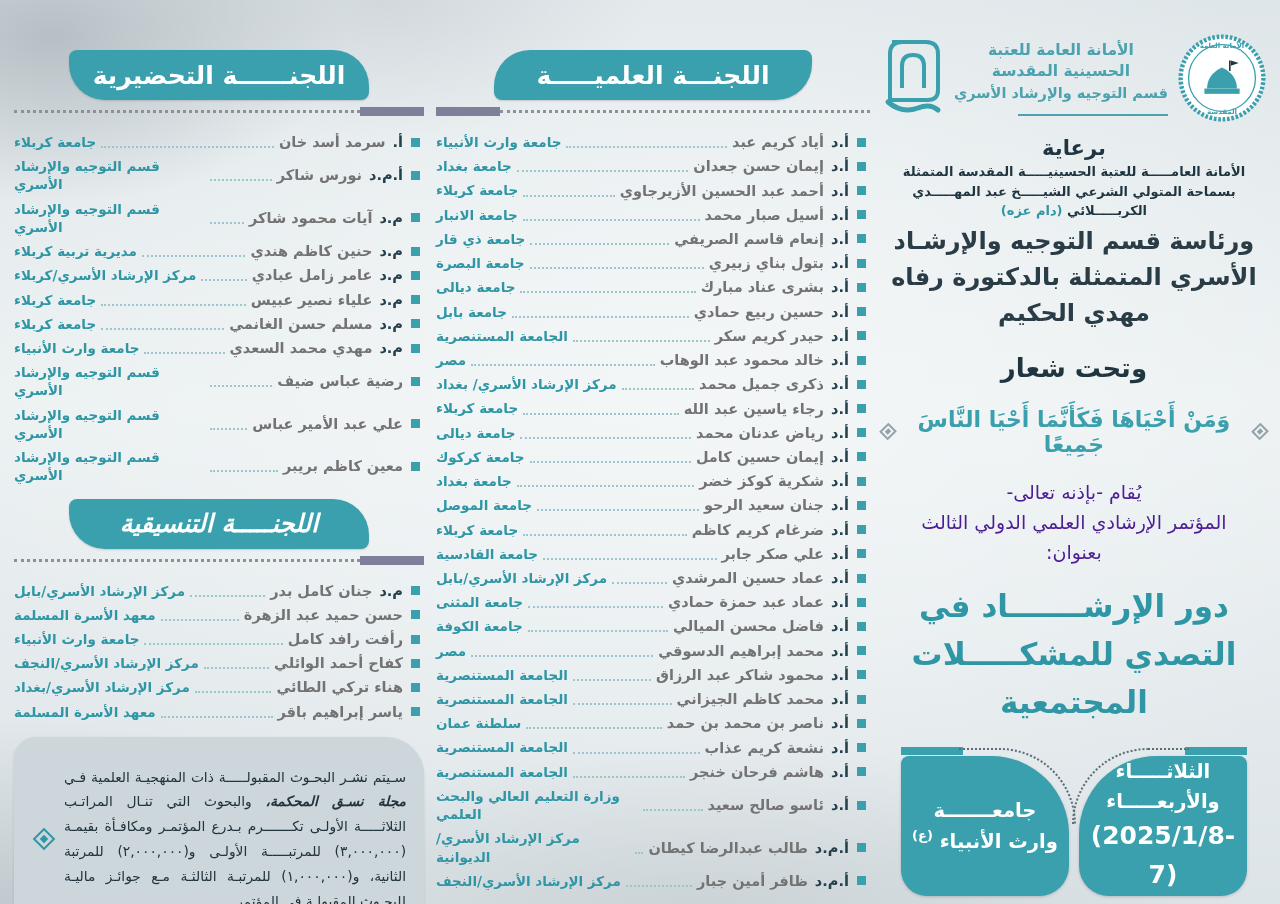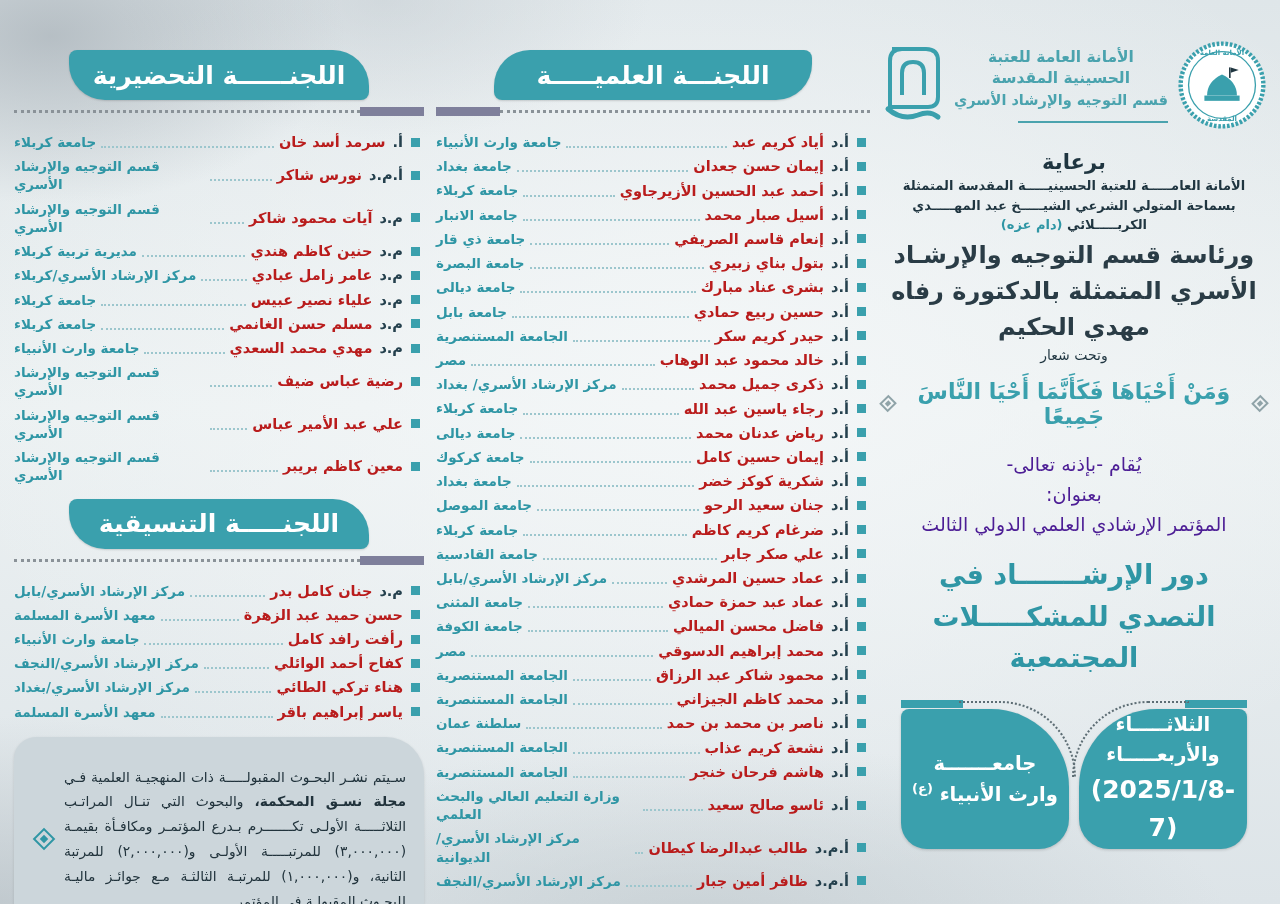--- a/index.html
+++ b/index.html
@@ -28,48 +28,48 @@
   .banner.round-mid{border-radius:36px 8px 36px 8px;width:318px;margin:0 auto;}
   .banner.round-side{border-radius:8px 36px 8px 36px;width:300px;margin:0 auto;}
   .rule{display:flex;align-items:center;margin-top:7px;}
   .rule .dots{flex:1;border-bottom:3px dotted #8a9298;height:0;}
   .rule .bar{width:64px;height:9px;background:#7e7f9b;}
   
   ul.list{list-style:none;margin:17px 0 0;padding:0 4px 0 0;}
   ul.list li{display:flex;align-items:center;margin-bottom:6px;font-size:14.5px;}
   .sq{width:9px;height:9px;background:#3aa0ad;flex:0 0 9px;margin-left:8px;}
   .deg{font-weight:bold;color:#24404d;margin-left:7px;white-space:nowrap;}
-  .nm{font-weight:bold;color:#b91c1c;white-space:nowrap;}
+  .nm{font-weight:bold;color:#737373;white-space:nowrap;}
   .lead{flex:1;min-width:8px;border-bottom:2px dotted #9cc6cd;height:0;margin:0 5px;transform:translateY(5px);}
   .aff{font-weight:bold;color:#2f96a5;font-size:13.5px;text-align:left;max-width:47%;line-height:1.35;}
   
   .notes{box-sizing:border-box;background:#ccd6db;border-radius:22px 38px 38px 16px;
          margin-top:16px;padding:14px 18px 12px;box-shadow:0 1px 3px rgba(0,0,0,.12);}
   .note{display:flex;align-items:center;direction:rtl;}
   .note .txt{flex:1;font-size:13.8px;font-weight:500;line-height:1.8;text-align:justify;color:#21333c;}
-  .note .txt b{font-weight:bold;}
+  .note .txt b{font-weight:bold;font-style:italic;}
   .orn{flex:0 0 12px;width:12px;height:12px;border:2.4px solid #2f96a5;transform:rotate(45deg);
        margin:0 12px 0 4px;position:relative;background:transparent;}
   .orn::after{content:"";position:absolute;inset:2.6px;background:#2f96a5;}
   
   .logos{display:flex;direction:rtl;align-items:center;justify-content:center;gap:10px;margin-top:26px;height:102px;}
   .calli{display:flex;flex-direction:column;align-items:flex-start;color:#4aa3ae;line-height:1.35;}
   .calli .c1{font-size:15.5px;font-weight:bold;}
   .calli .c2{font-size:14.5px;font-weight:bold;margin-top:2px;}
   .calli .uline{width:150px;border-bottom:2px solid #4aa3ae;margin-top:10px;}
   .patron-label{font-size:21px;font-weight:bold;margin-top:14px;}
   .patron-main{font-size:13px;font-weight:bold;line-height:1.5;margin:2px 0 0;}
   .patron-sub{font-size:24px;font-weight:bold;color:#2a3c46;line-height:1.5;margin:2px 0 0;}
-  .slogan-label{font-size:14px;font-weight:normal;margin-top:2px;}
-  .verse-row{display:flex;align-items:center;justify-content:center;gap:10px;margin:16px 0 10px;}
+  .slogan-label{font-size:26px;font-weight:bold;margin-top:22px;}
+  .verse-row{display:flex;align-items:center;justify-content:center;gap:10px;margin:24px 0 10px;}
   .verse{font-size:22px;font-weight:bold;color:#3aa0ad;}
   .vorn{width:9px;height:9px;border:2px solid #8fa3a8;transform:rotate(45deg);position:relative;}
   .vorn::after{content:"";position:absolute;inset:2px;background:#8fa3a8;}
   .intro{font-size:19px;line-height:1.6;margin-top:10px;color:#4c1d95;}
-  .conf-title{font-size:27px;font-weight:bold;color:#2f96a5;line-height:1.55;margin:14px 16px 0;text-align:center;}
+  .conf-title{font-size:31px;font-weight:bold;color:#2f96a5;line-height:1.55;margin:14px 16px 0;text-align:center;}
   
   .fboxes{display:flex;direction:rtl;gap:10px;margin-top:30px;}
   .fbox{position:relative;width:168px;height:140px;background:#3aa0ad;color:#fff;
         display:flex;flex-direction:column;align-items:center;justify-content:center;
         font-weight:bold;line-height:1.55;box-shadow:0 1px 3px rgba(0,0,0,.18);}
   .fbox.dates{border-radius:78px 8px 26px 30px;}
   .fbox.univ {border-radius:8px 78px 30px 26px;}
   .fbox .l{font-size:19.5px;}
   .fbox .num{font-size:25px;direction:ltr;unicode-bidi:isolate;}
   .fbox .tag{position:absolute;top:-9px;width:62px;height:8px;background:#3aa0ad;}
@@ -120,22 +120,22 @@
     <div class="slogan-label">وتحت شعار</div>
 
     <div class="verse-row">
       <span class="vorn"></span>
       <span class="verse">وَمَنْ أَحْيَاهَا فَكَأَنَّمَا أَحْيَا النَّاسَ جَمِيعًا</span>
       <span class="vorn"></span>
     </div>
 
     <div class="intro">
       <div>يُقام -بإذنه تعالى-</div>
+      <div>المؤتمر الإرشادي العلمي الدولي الثالث</div>
       <div>بعنوان:</div>
-      <div>المؤتمر الإرشادي العلمي الدولي الثالث</div>
     </div>
 
     <h1 class="conf-title">
       <div>دور الإرشـــــــاد في</div>
       <div>التصدي للمشكـــــلات</div>
       <div>المجتمعية</div>
     </h1>
 
     <div class="fboxes">
       <div class="fbox dates">
@@ -494,21 +494,21 @@
 
         <li>
           <span class="sq"></span>
 
           <span class="nm">معين كاظم بريبر</span>
           <span class="lead"></span>
           <span class="aff">قسم التوجيه والإرشاد الأسري</span>
         </li>
       </ul>
 
-    <div class="banner round-side" style="margin-top:14px;">اللجنـــــة التنسيقية</div>
+    <div class="banner round-side" style="margin-top:14px;font-style:italic;">اللجنـــــة التنسيقية</div>
     <div class="rule">
         <span class="bar"></span>
         <span class="dots"></span>
       </div>
     <ul class="list">
 
         <li>
           <span class="sq"></span>
           <span class="deg">م.د</span>
           <span class="nm">جنان كامل بدر</span>

